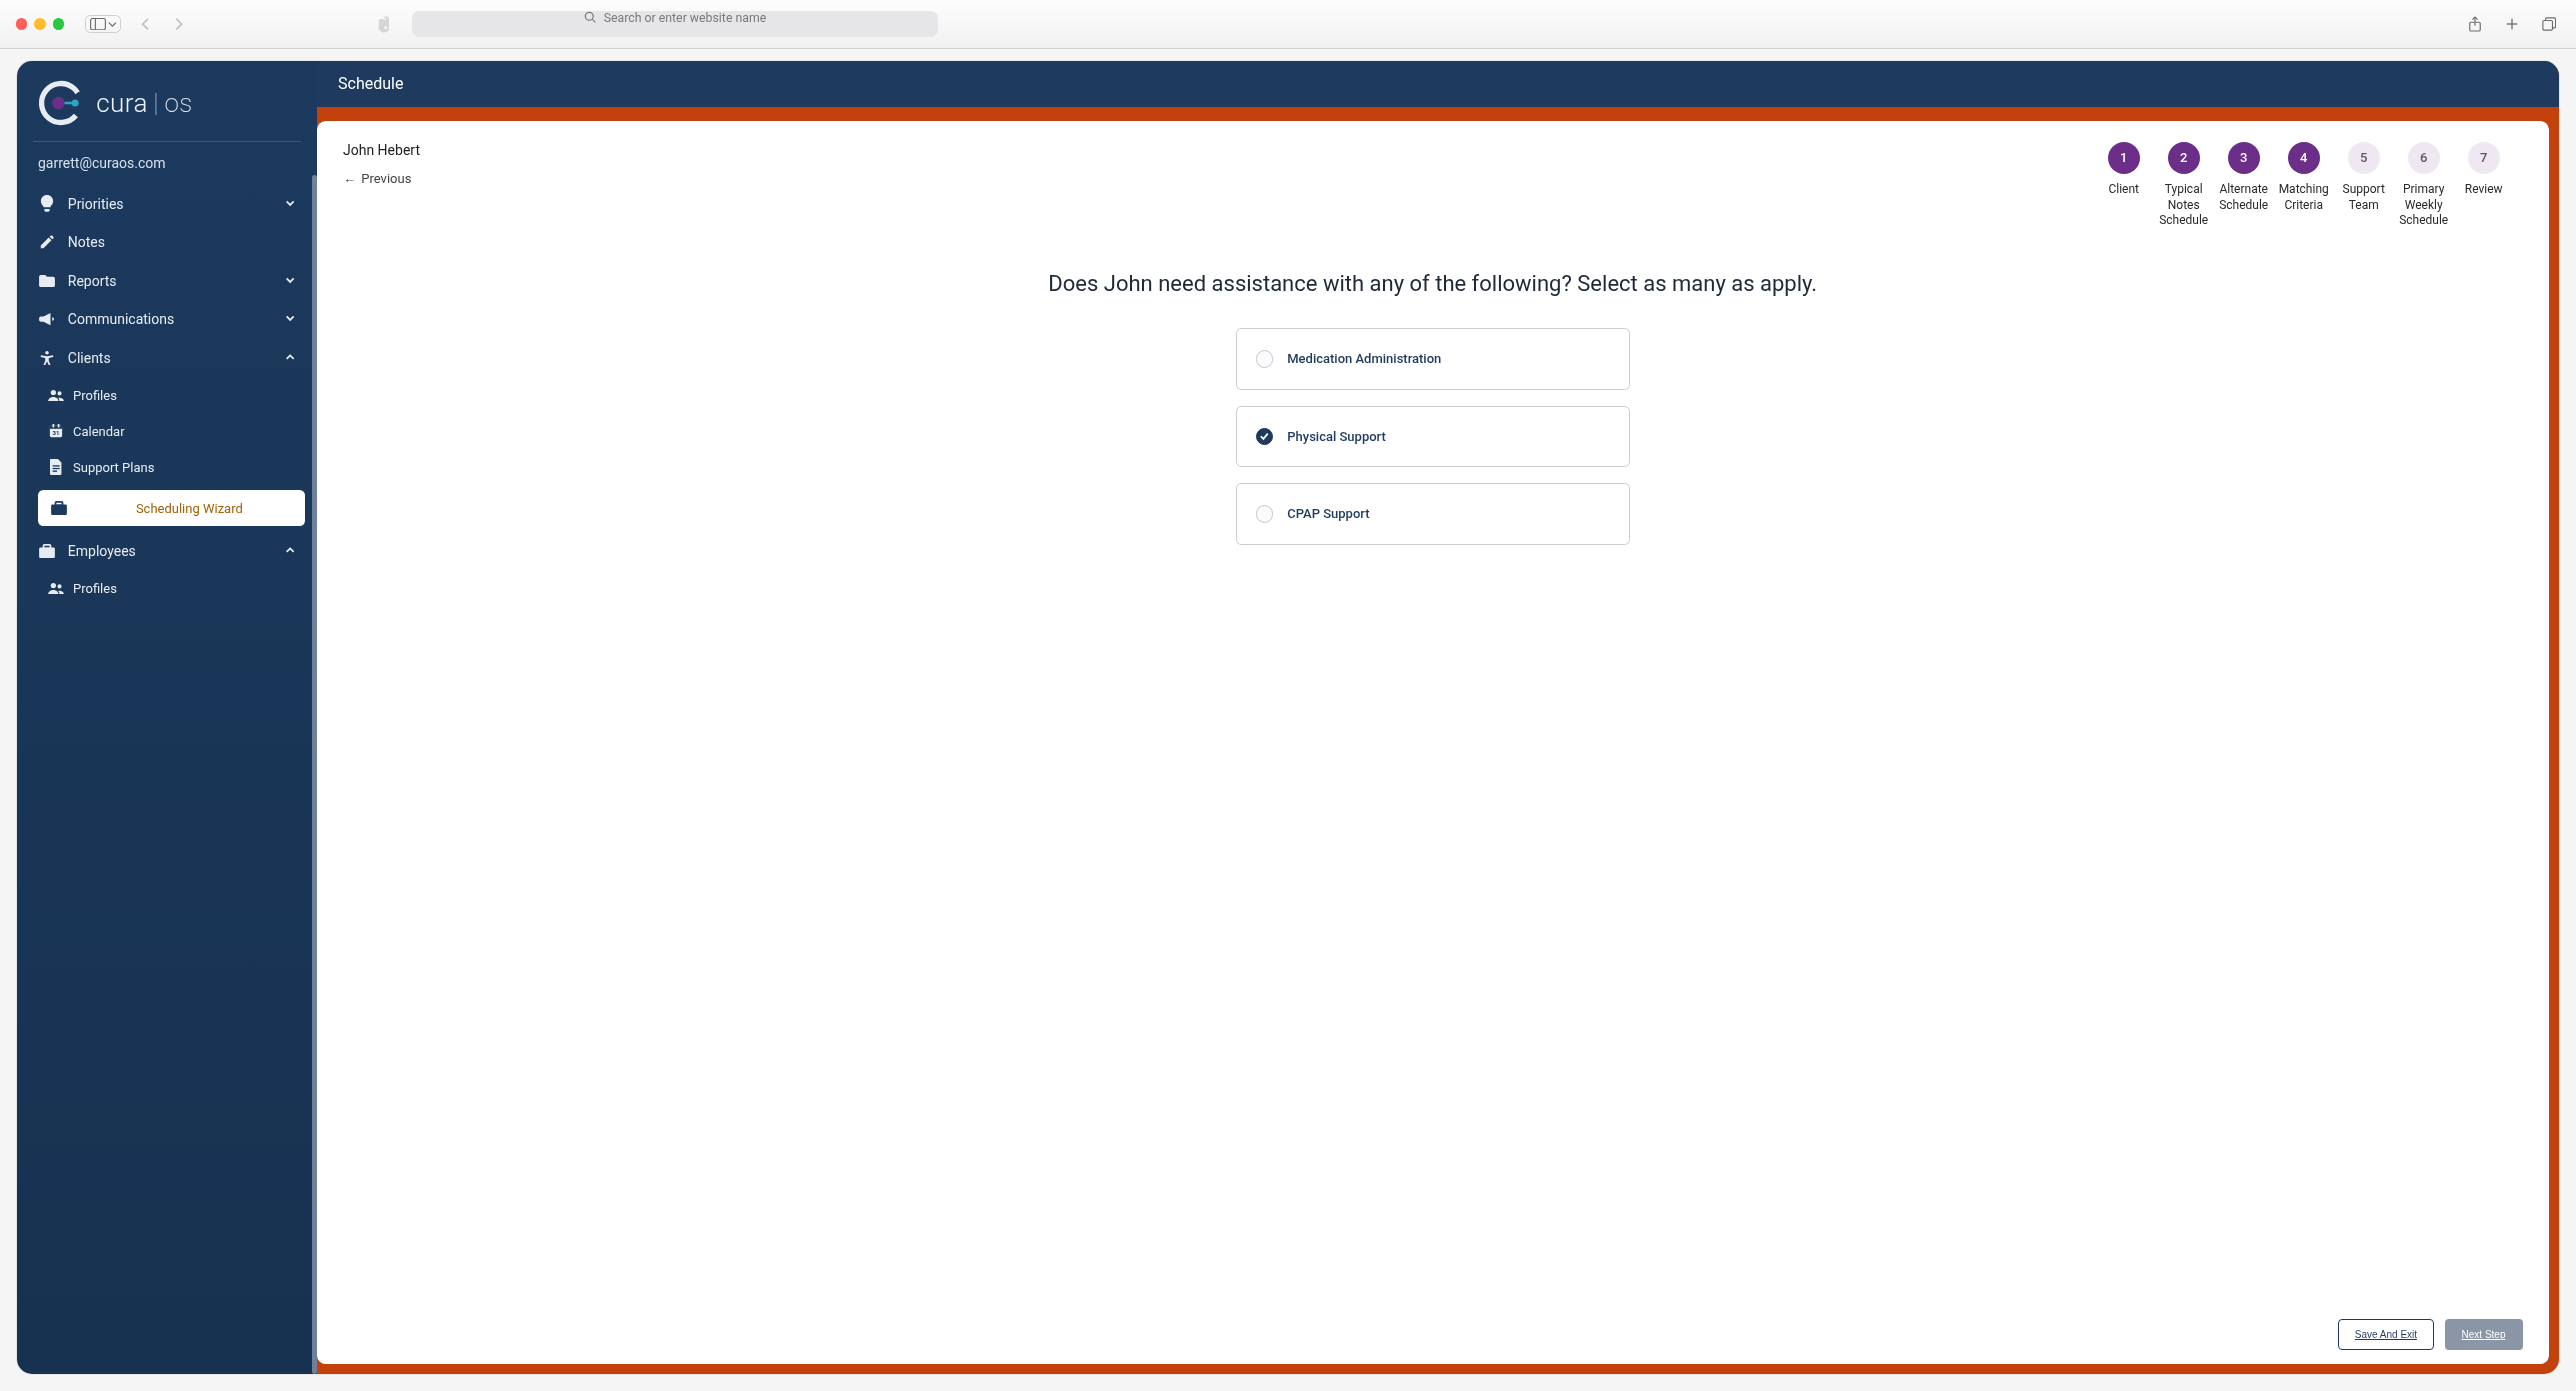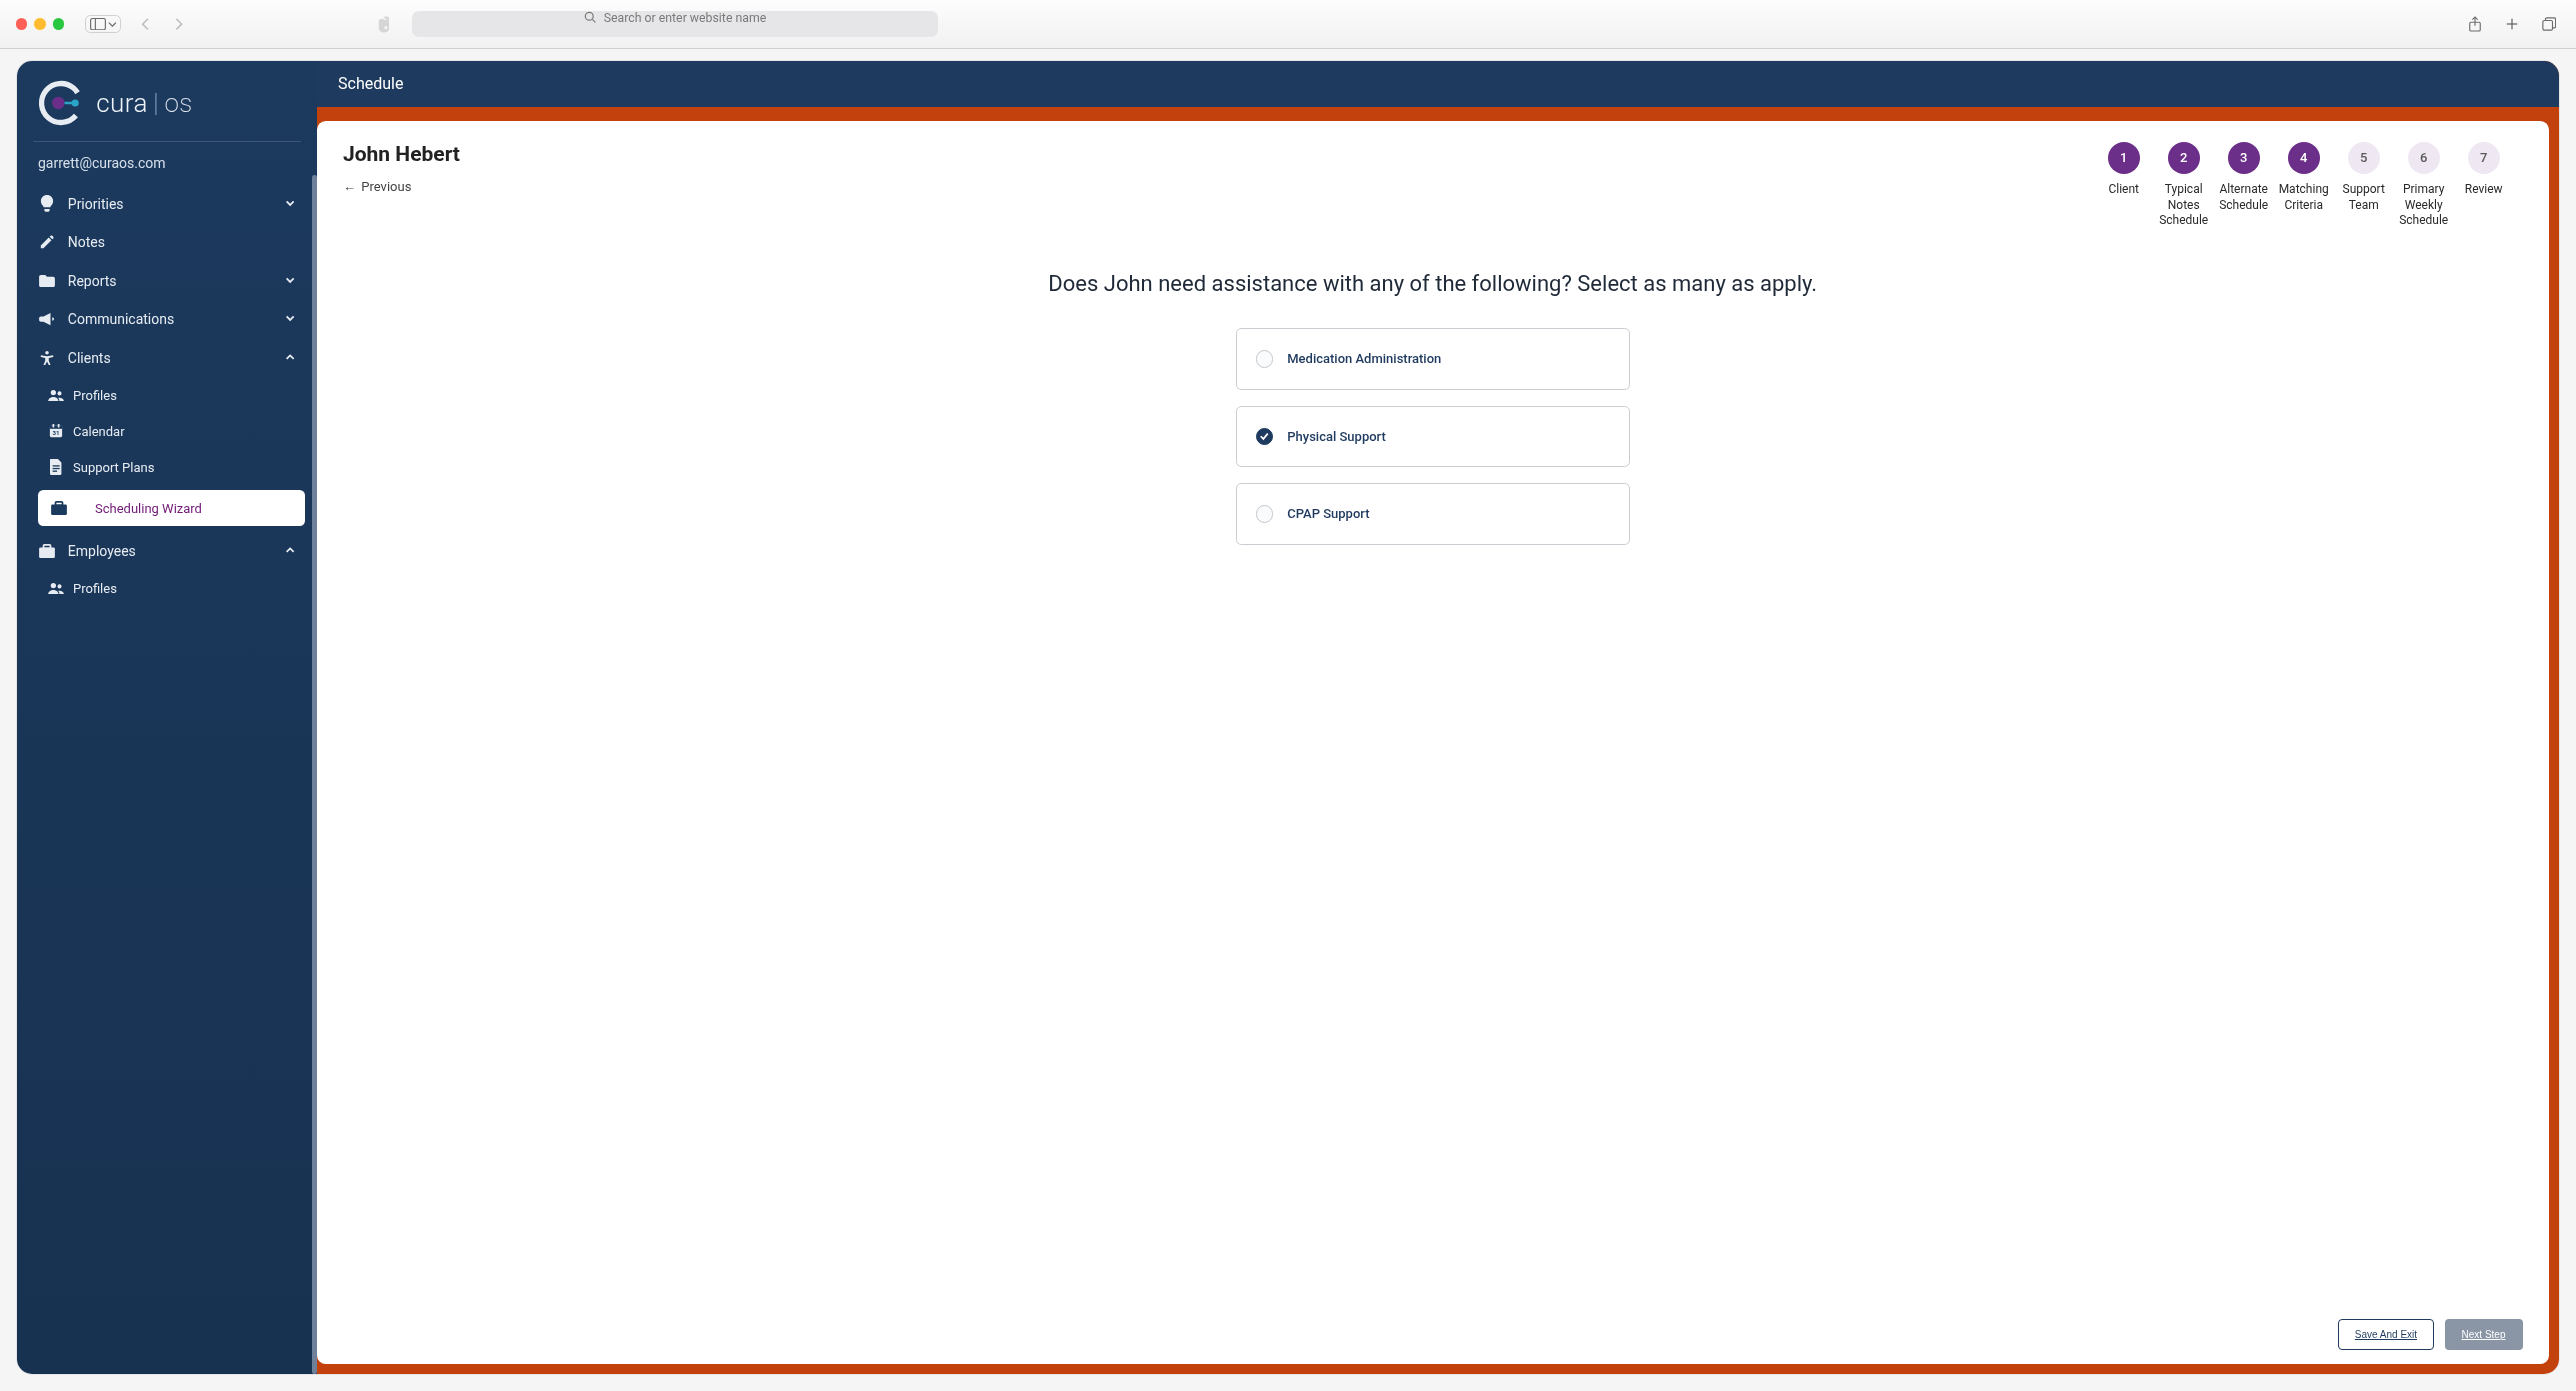--- a/index.html
+++ b/index.html
@@ -97,24 +97,25 @@
     color: #e7ecf2;
     cursor: pointer;
     position: relative;
   }
   .nav-item .chev, .nav-subitem .chev { margin-left: auto; }
   .nav-item .nav-icon { width: 17.5px; height: 17.5px; display: flex; align-items: center; justify-content: center; flex-shrink: 0; }
   .nav-subitem { padding-left: 56px; font-size: 13px; }
   .nav-subitem .nav-icon { width: 17.5px; height: 17.5px; position: absolute; left: 30px; display: flex; align-items:center; justify-content:center; }
   .nav-subitem.active {
     background: #ffffff;
-    color: #701a75;
+    color: #a16207;
     margin: 5.3px 12.3px 5.3px 21px;
     border-radius: 5.3px;
     padding-left: 57px;
+    justify-content: center;
   }
   .nav-subitem.active .nav-icon { left: 12.3px; }
 
   
   .main {
     flex: 1;
     display: flex;
     flex-direction: column;
     min-width: 0;
     background: #c2410c;
@@ -136,21 +137,21 @@
     border-radius: 8.8px;
     flex: 1;
     display: flex;
     flex-direction: column;
     padding: 21px 26px 14px 26px;
     position: relative;
     min-height: 0;
   }
   .card-header { display: flex; gap: 35px; align-items: flex-start; }
   .client-block { min-width: 175px; }
-  .client-name { font-size: 21px; color: #222; font-weight: 700; margin-bottom: 12.3px; }
+  .client-name { font-size: 14px; color: #222; font-weight: 400; margin-bottom: 12.3px; }
   .previous-link { font-size: 13px; color: #444; cursor: pointer; display: inline-flex; align-items: center; gap: 5.3px; }
 
   .stepper { display: flex; gap: 0; margin-left: auto; padding-right: 8.8px; }
   .step { display: flex; flex-direction: column; align-items: center; width: 60px; text-align: center; }
   .step-circle {
     width: 32px; height: 32px; border-radius: 50%;
     display: flex; align-items: center; justify-content: center;
     font-size: 13px; font-weight: 500; margin-bottom: 8.8px;
   }
   .step.done .step-circle { background: #6b2f8a; color: #fff; }

